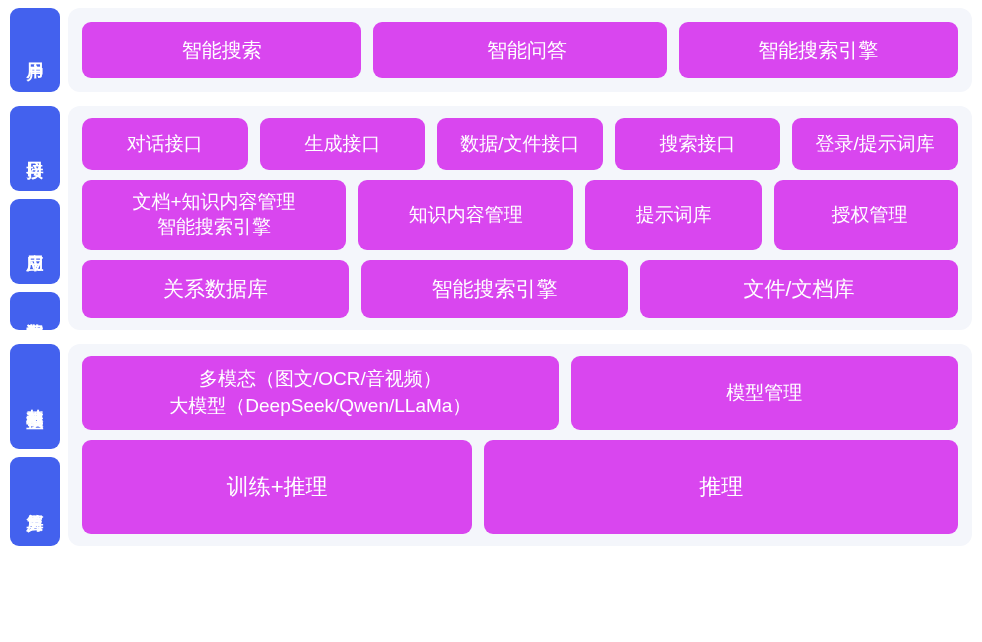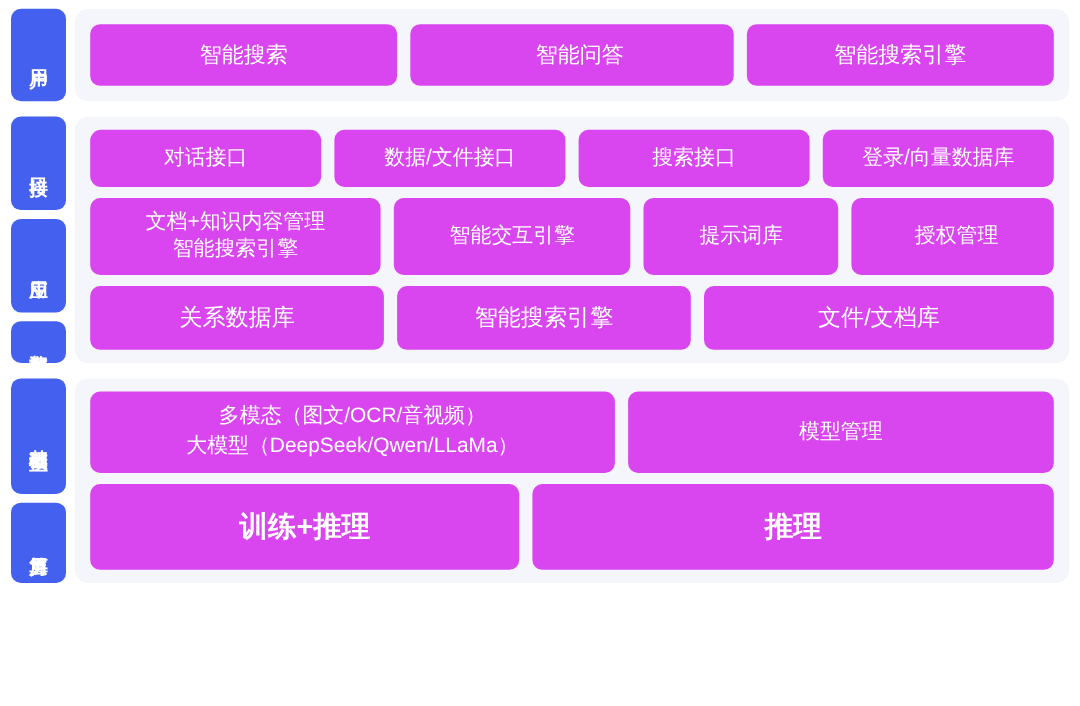--- a/index.html
+++ b/index.html
@@ -101,21 +101,21 @@
   .sec-mid .lbl-application { flex: 0 0 85px; }
   .sec-mid .lbl-data { flex: 1 1 auto; }
   .sec-mid .row-api .cell { height: 52px; font-size: 19px; }
   .sec-mid .row-app .cell { height: 70px; font-size: 19px; }
   .sec-mid .row-db .cell { height: 58px; font-size: 21px; }
 
   
   .sec-base .lbl-model { flex: 0 0 105px; }
   .sec-base .lbl-compute { flex: 1 1 auto; }
   .sec-base .row-model .cell { height: 74px; font-size: 19px; }
-  .sec-base .row-compute .cell { height: 78px; font-size: 26px; font-weight: bold; }
+  .sec-base .row-compute .cell { height: 94px; font-size: 22px; }
   .sec-base .cell-multimodal { font-size: 17px; line-height: 1.4; }
 </style>
 </head>
 <body>
 
 <div class="canvas">
 
   <div class="section sec-user">
     <div class="label-col">
       <div class="side-label" style="flex:1 1 auto;">用户</div>
@@ -132,29 +132,30 @@
   <div class="section sec-mid">
     <div class="label-col">
       <div class="side-label lbl-interface">接口</div>
       <div class="side-label lbl-application">应用</div>
       <div class="side-label lbl-data">数据层</div>
     </div>
     <div class="band">
 
       <div class="row row-api">
         <div class="cell" style="flex:1 1 0;border-radius:10px;">对话接口</div>
+        <div class="cell" style="flex:1 1 0;">生成接口</div>
         <div class="cell" style="flex:1 1 0;">数据/文件接口</div>
         <div class="cell" style="flex:1 1 0;">搜索接口</div>
-        <div class="cell" style="flex:1 1 0;">登录/向量数据库</div>
+        <div class="cell" style="flex:1 1 0;">登录/提示词库</div>
       </div>
 
       <div class="row row-app">
         <div class="cell" style="flex:1.3 1 0;">文档+知识内容管理
 智能搜索引擎</div>
-        <div class="cell" style="flex:1.05 1 0;">智能交互引擎</div>
+        <div class="cell" style="flex:1.05 1 0;">知识内容管理</div>
         <div class="cell" style="flex:0.85 1 0;">提示词库</div>
         <div class="cell" style="flex:0.85 1 0;padding-left:13px;">授权管理</div>
       </div>
 
       <div class="row row-db">
         <div class="cell" style="flex:1 1 0;">关系数据库</div>
         <div class="cell" style="flex:1 1 0;">智能搜索引擎</div>
         <div class="cell" style="flex:1.2 1 0;">文件/文档库</div>
       </div>
 

